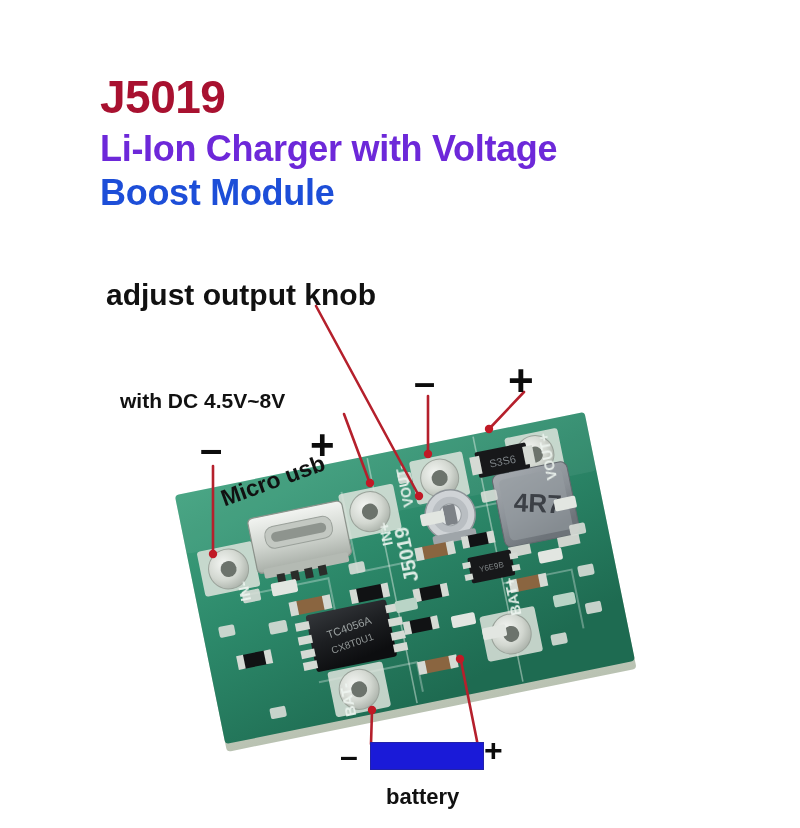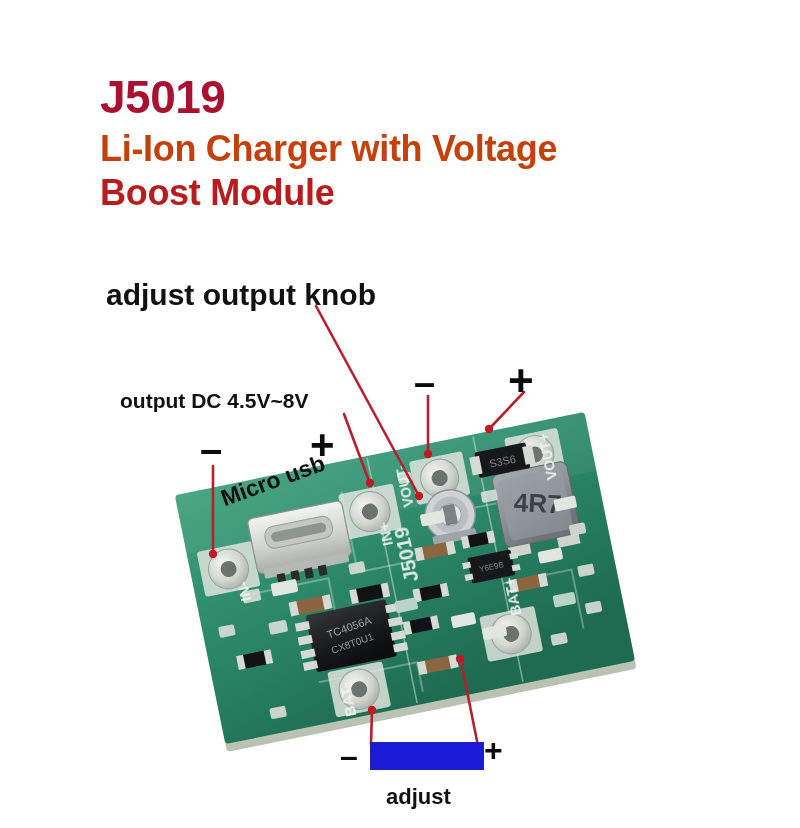--- a/index.html
+++ b/index.html
@@ -46,22 +46,22 @@
   .ptr{stroke:#b5202c;stroke-width:2.6;fill:none;stroke-linecap:round;}
   .dot{fill:#c01a26;}
 </style>
 </head>
 <body>
 
 <div id="stage">
 
   <div class="title-block">
     <div class="t-model" style="color: rgb(168, 17, 48);">J5019</div>
-    <div class="t-line" style="color: #c2410c;">Li-Ion Charger with Voltage</div>
-    <div class="t-line" style="color: #b91c1c;">Boost Module</div>
+    <div class="t-line" style="color: #6d28d9;">Li-Ion Charger with Voltage</div>
+    <div class="t-line" style="color: #1d4ed8;">Boost Module</div>
   </div>
 
   <svg class="board" viewBox="0 0 800 828">
     <defs>
       <linearGradient id="gPcb" x1="0" y1="0" x2="0.5" y2="1">
         <stop offset="0%" stop-color="#3fa17e"></stop>
         <stop offset="45%" stop-color="#2d8a6b"></stop>
         <stop offset="100%" stop-color="#1e6b51"></stop>
       </linearGradient>
       <linearGradient id="gEdge" x1="0" y1="0" x2="0" y2="1">
@@ -305,23 +305,23 @@
     <circle class="dot" cx="370" cy="479" r="4.2"></circle>
 
     <path class="ptr" d="M371 740 L372 707" style="stroke: rgb(181, 32, 44);"></path>
     <circle class="dot" cx="372" cy="706" r="4.2"></circle>
 
     <path class="ptr" d="M478 742 L461 657" style="stroke: rgb(181, 32, 44);"></path>
     <circle class="dot" cx="460" cy="655" r="4.2"></circle>
   </svg>
 
   <div class="lbl lbl-knob">adjust output knob</div>
-  <div class="lbl lbl-in">output DC 4.5V~8V</div>
+  <div class="lbl lbl-in">with DC 4.5V~8V</div>
   <div class="lbl lbl-usb">Micro usb</div>
-  <div class="lbl lbl-battery">adjust</div>
+  <div class="lbl lbl-battery">battery</div>
 
   <div class="sign s-in-minus">–</div>
   <div class="sign s-in-plus">+</div>
   <div class="sign s-out-minus">–</div>
   <div class="sign s-out-plus">+</div>
   <div class="sign s-bat-minus">–</div>
   <div class="sign s-bat-plus">+</div>
 
   <div class="battery" style="background: rgb(26, 26, 216);"></div>
 

